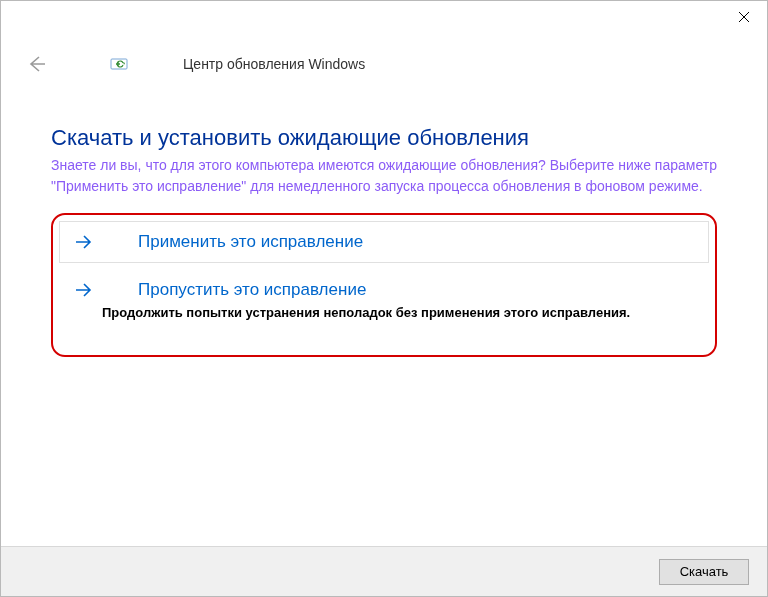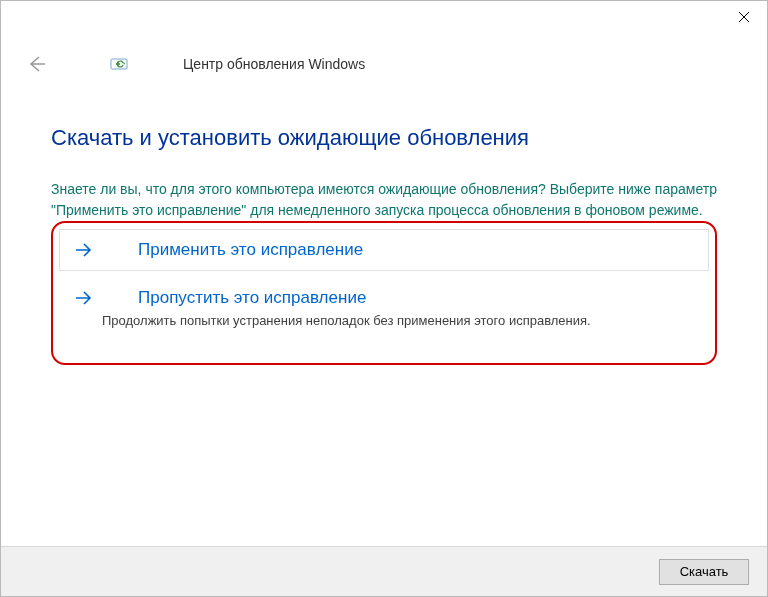--- a/index.html
+++ b/index.html
@@ -64,26 +64,27 @@
     font-size: 14px;
     color: #333;
   }
   .content {
     padding: 24px 50px 0 50px;
   }
   .heading {
     font-size: 22px;
     font-weight: 400;
     color: #003399;
-    margin: 18px 0 28px 0;
+    margin: 18px 0 4px 0;
   }
   .description {
     font-size: 14px;
-    color: #0f766e;
+    color: #8b5cf6;
     line-height: 1.5;
+    margin-bottom: 16px;
   }
   .fix-group {
     border: 2px solid #d40000;
     border-radius: 14px;
     padding: 6px 6px 10px 6px;
   }
   .fix-option {
     border: 1px solid #e0e0e0;
     padding: 10px 14px 10px 14px;
     margin-bottom: 6px;
@@ -100,23 +101,24 @@
     font-size: 17px;
     gap: 36px;
   }
   .fix-arrow {
     margin-right: 10px;
     display: inline-flex;
   }
   .fix-arrow svg { width: 18px; height: 18px; }
   .fix-sub {
     font-size: 13px;
-    color: #404040;
+    color: #000000;
     margin: 4px 0 12px 28px;
     line-height: 1.4;
+    font-weight: bold;
   }
   .footer {
     position: absolute;
     bottom: 0;
     left: 0;
     right: 0;
     border-top: 1px solid #d8d8d8;
     background: #f0f0f0;
     height: 50px;
     display: flex;

